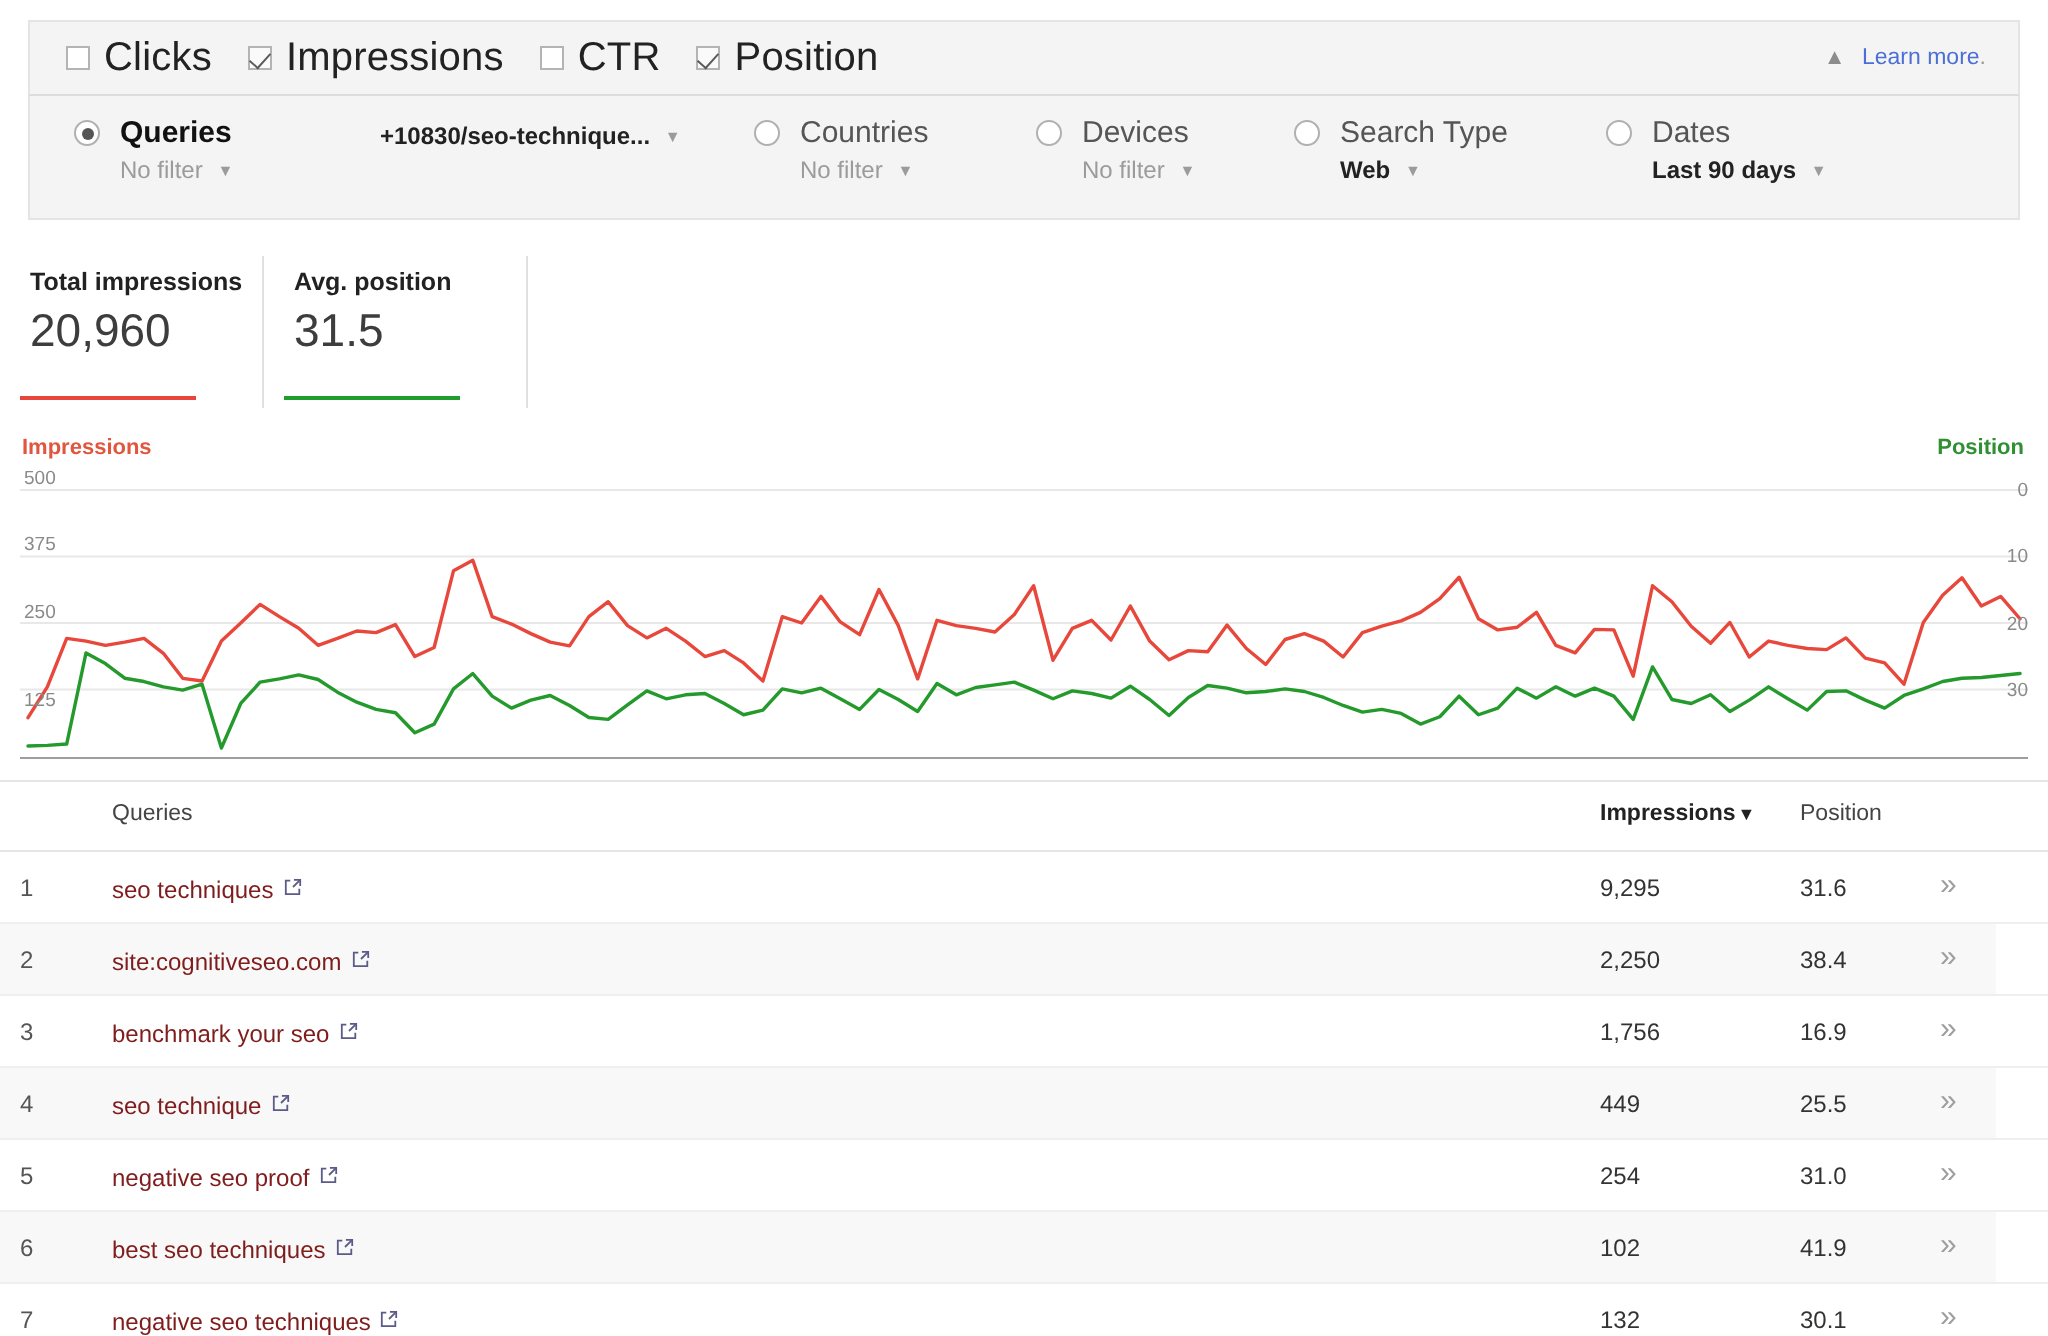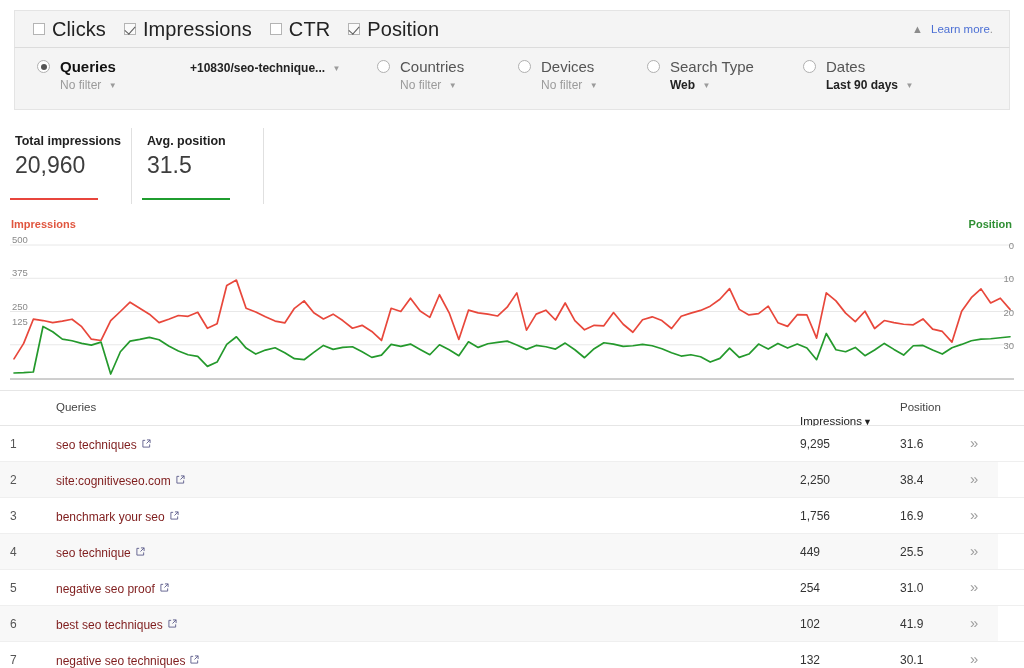--- a/index.html
+++ b/index.html
@@ -215,21 +215,21 @@
     background: #fff;
   }
   .th {
     position: absolute;
     top: 10px;
     font-size: 11.5px;
     color: #444;
     white-space: nowrap;
   }
   .th.q { left: 56px; }
-  .th.imp { left: 800px; font-weight: normal; color: #222; margin-top: 14px; }
+  .th.imp { left: 800px; font-weight: bold; color: #222; }
   .th.pos { left: 900px; }
   .sort-arrow { font-size: 9px; margin-left: 1px; color: #222; }
   .t-row {
     height: 35px;
     position: relative;
     border-bottom: 1px solid #efefef;
     background: #fff;
   }
   .t-row.alt { background: #f8f8f8; }
   .t-row.alt:after {
@@ -383,21 +383,21 @@
           <line x1="10" x2="1014" y1="74.5" y2="74.5" stroke="#e8e8e8" stroke-width="1"></line>
           <line x1="10" x2="1014" y1="107.75" y2="107.75" stroke="#e8e8e8" stroke-width="1"></line>
           <line x1="10" x2="1014" y1="142" y2="142" stroke="#9e9e9e" stroke-width="1"></line>
           <path d="M14.00,121.85 L23.67,106.42 L33.34,82.21 L43.01,83.54 L52.68,85.67 L62.35,84.08 L72.02,82.21 L81.69,89.66 L91.36,102.16 L101.03,103.49 L110.70,83.54 L120.37,74.50 L130.04,65.19 L139.71,71.31 L149.38,77.16 L159.05,85.67 L168.72,82.21 L178.39,78.49 L188.06,79.29 L197.73,75.30 L207.40,91.26 L217.07,86.74 L226.74,48.43 L236.41,43.11 L246.08,71.31 L255.75,75.03 L265.42,79.82 L275.09,84.08 L284.76,85.94 L294.43,71.31 L304.10,63.86 L313.77,75.83 L323.44,81.95 L333.11,77.16 L342.78,83.54 L352.45,91.26 L362.12,88.33 L371.79,94.45 L381.46,103.49 L391.13,71.31 L400.80,74.50 L410.47,61.20 L420.14,73.97 L429.81,80.35 L439.48,57.74 L449.15,75.83 L458.82,102.43 L468.49,73.17 L478.16,75.83 L487.83,77.16 L497.50,79.02 L507.17,70.24 L516.83,55.88 L526.50,93.12 L536.17,77.16 L545.84,73.17 L555.51,83.01 L565.18,65.99 L574.85,83.54 L584.52,92.85 L594.19,88.33 L603.86,88.86 L613.53,75.56 L623.20,87.27 L632.87,95.25 L642.54,82.75 L652.21,79.82 L661.88,83.54 L671.55,91.52 L681.22,79.29 L690.89,76.10 L700.56,73.44 L710.23,69.18 L719.90,62.26 L729.57,51.62 L739.24,72.37 L748.91,77.96 L758.58,76.63 L768.25,69.18 L777.92,85.67 L787.59,89.40 L797.26,77.69 L806.93,77.96 L816.60,101.10 L826.27,55.88 L835.94,63.86 L845.61,76.10 L855.28,84.61 L864.95,74.23 L874.62,91.52 L884.29,83.54 L893.96,85.67 L903.63,87.27 L913.30,87.80 L922.97,81.95 L932.64,92.06 L942.31,94.45 L951.98,105.09 L961.65,74.23 L971.32,60.67 L980.99,51.89 L990.66,65.99 L1000.33,61.20 L1010.00,72.37" fill="none" stroke="#e8473b" stroke-width="1.7" stroke-linejoin="round" stroke-linecap="round"></path>
           <path d="M14.00,136.01 L23.67,135.68 L33.34,135.02 L43.01,89.46 L52.68,94.78 L62.35,102.10 L72.02,103.76 L81.69,106.42 L91.36,108.08 L101.03,105.09 L110.70,137.01 L120.37,114.73 L130.04,104.09 L139.71,102.43 L149.38,100.44 L159.05,102.76 L168.72,109.08 L178.39,114.07 L188.06,117.72 L197.73,119.39 L207.40,129.36 L217.07,125.04 L226.74,107.42 L236.41,99.77 L246.08,111.08 L255.75,117.06 L265.42,113.07 L275.09,110.74 L284.76,115.73 L294.43,121.72 L304.10,122.71 L313.77,115.40 L323.44,108.42 L333.11,112.40 L342.78,110.41 L352.45,109.75 L362.12,114.73 L371.79,120.38 L381.46,118.06 L391.13,107.42 L400.80,109.41 L410.47,107.08 L420.14,112.40 L429.81,117.72 L439.48,107.75 L449.15,112.74 L458.82,118.72 L468.49,104.76 L478.16,110.41 L487.83,106.75 L497.50,105.42 L507.17,104.09 L516.83,108.08 L526.50,112.40 L536.17,108.42 L545.84,109.75 L555.51,112.07 L565.18,106.09 L574.85,112.74 L584.52,120.72 L594.19,111.74 L603.86,105.75 L613.53,107.08 L623.20,109.41 L632.87,108.75 L642.54,107.42 L652.21,108.75 L661.88,111.74 L671.55,115.73 L681.22,119.05 L690.89,117.72 L700.56,119.72 L710.23,125.04 L719.90,121.38 L729.57,111.08 L739.24,120.38 L748.91,117.06 L758.58,107.08 L768.25,112.07 L777.92,106.42 L787.59,111.08 L797.26,107.08 L806.93,111.08 L816.60,122.71 L826.27,96.45 L835.94,112.74 L845.61,114.73 L855.28,110.41 L864.95,118.72 L874.62,113.07 L884.29,106.42 L893.96,112.40 L903.63,118.06 L913.30,108.75 L922.97,108.42 L932.64,113.07 L942.31,117.06 L951.98,110.74 L961.65,107.42 L971.32,103.76 L980.99,102.10 L990.66,101.77 L1000.33,100.77 L1010.00,99.77" fill="none" stroke="#24992c" stroke-width="1.7" stroke-linejoin="round" stroke-linecap="round"></path>
         </svg>
       <div id="left-ticks">
           <div class="tick l" style="top: -3px;">500</div>
           <div class="tick l" style="top: 30.25px;">375</div>
           <div class="tick l" style="top: 63.5px;">250</div>
-          <div class="tick l" style="top: 79px;">125</div>
+          <div class="tick l" style="top: 108px;">125</div>
         </div>
       <div id="right-ticks">
           <div class="tick r" style="top: 3px;">0</div>
           <div class="tick r" style="top: 36.25px;">10</div>
           <div class="tick r" style="top: 69.5px;">20</div>
           <div class="tick r" style="top: 102.75px;">30</div>
         </div>
     </div>
   </div>
 

